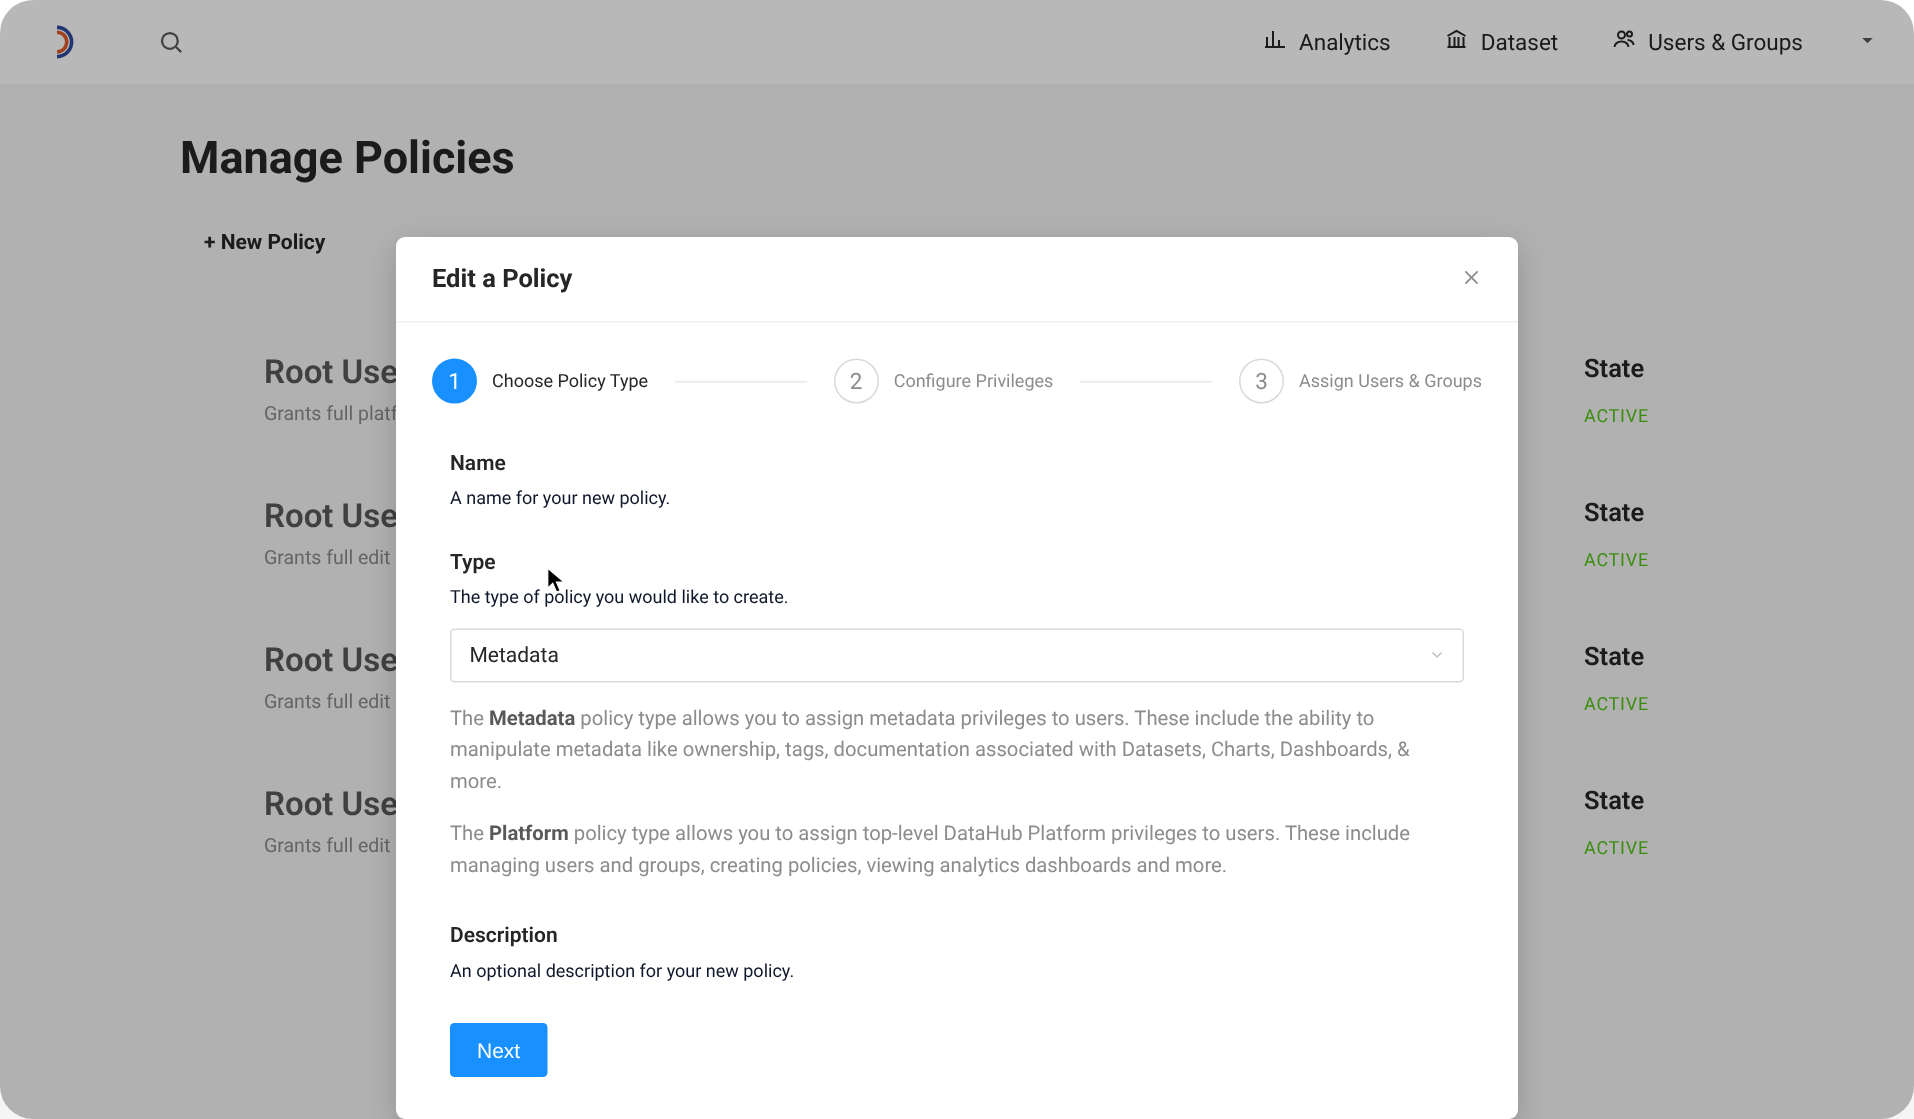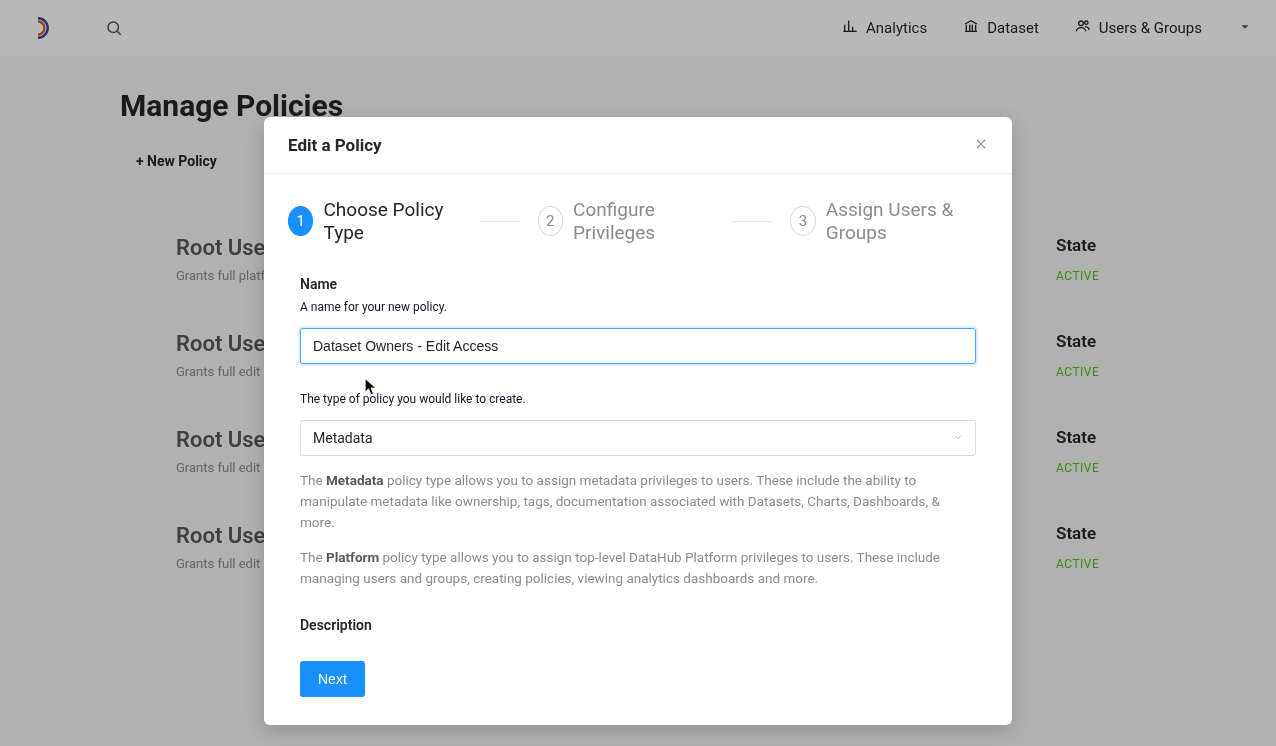--- a/index.html
+++ b/index.html
@@ -35,21 +35,21 @@
   .policy-left .policy-name { font-size: 22px; font-weight: 600; color:#595959; }
   .policy-left .policy-desc { font-size: 13px; color: #8c8c8c; margin-top: 8px; }
   .policy-right { min-width: 100px; }
   .policy-right .state-label { font-size: 17px; font-weight: 600; }
   .policy-right .state-val { font-size: 12px; color: #52c41a; margin-top: 14px; letter-spacing: 0.5px; }
 
   
   .mask {
     position: absolute; inset: 0;
     background: rgba(0,0,0,0.28);
-    display: flex; justify-content: center; align-items: center;
+    display: flex; justify-content: center; align-items: flex-end; border-radius: 22px;
   }
   .modal {
     margin-top: 96px;
     width: 748px;
     background: #fff;
     border-radius: 6px;
     box-shadow: 0 6px 20px rgba(0,0,0,0.18);
     display: flex; flex-direction: column;
     max-height: 650px;
   }
@@ -64,21 +64,21 @@
 
   
   .steps { display: flex; align-items: center; margin-bottom: 32px; }
   .step { display: flex; align-items: center; gap: 10px; }
   .step-num {
     width: 30px; height: 30px; border-radius: 50%;
     display: flex; align-items: center; justify-content: center;
     font-size: 15px; border: 1px solid #d9d9d9; color: #8c8c8c; background:#fff;
   }
   .step.active .step-num { background: #1890ff; border-color: #1890ff; color: #fff; }
-  .step-label { font-size: 19px; color: #8c8c8c; }
+  .step-label { font-size: 12px; color: #8c8c8c; }
   .step.active .step-label { color: #262626; }
   .step-connector { flex:1; height:1px; background:#e8e8e8; margin: 0 18px; min-width: 40px; }
 
   
   .form-section { margin-bottom: 28px; padding: 0 12px; }
   .form-label { font-size: 14px; font-weight: 600; margin-bottom: 8px; }
   .form-help { font-size: 12px; color: #0f172a; margin-bottom: 14px; }
   .text-input, .select-input {
     width: 100%; height: 36px;
     border: 1px solid #d9d9d9; border-radius: 3px;
@@ -227,41 +227,42 @@
         <div class="step-connector"></div>
         <div class="step">
           <div class="step-num">3</div>
           <div class="step-label">Assign Users &amp; Groups</div>
         </div>
       </div>
 
       <div class="form-section">
         <div class="form-label">Name</div>
         <div class="form-help">A name for your new policy.</div>
-        <input class="text-input focused" type="text" value="Dataset Owners - Edit Access" style="">
       </div>
 
       <div class="form-section">
+        <div class="form-label">Type</div>
         <div class="form-help">The type of policy you would like to create.</div>
         <div class="select-wrap">
           <div class="select-input">
             <span>Metadata</span>
           </div>
           <span class="select-caret">
             <svg viewBox="0 0 24 24" width="12" height="12" fill="none" stroke="currentColor" stroke-width="2">
                 <polyline points="6 9 12 15 18 9"></polyline>
               </svg>
           </span>
         </div>
         <div class="type-note"><span>The </span><strong>Metadata</strong><span> policy type allows you to assign metadata privileges to users. These include the ability to manipulate metadata like ownership, tags, documentation associated with Datasets, Charts, Dashboards, &amp; more.</span></div>
         <div class="type-note"><span>The </span><strong>Platform</strong><span> policy type allows you to assign top-level DataHub Platform privileges to users. These include managing users and groups, creating policies, viewing analytics dashboards and more.</span></div>
       </div>
 
       <div class="form-section">
         <div class="form-label">Description</div>
+        <div class="form-help">An optional description for your new policy.</div>
       </div>
 
       <button class="next-btn">Next</button>
 
     </div>
   </div>
 </div>
 
 <svg class="cursor-pointer" viewBox="0 0 16 24">
     <path d="M1 1 L1 17 L5 13 L8 20 L11 19 L8 12 L14 12 Z" fill="#000" stroke="#fff" stroke-width="1"></path>

